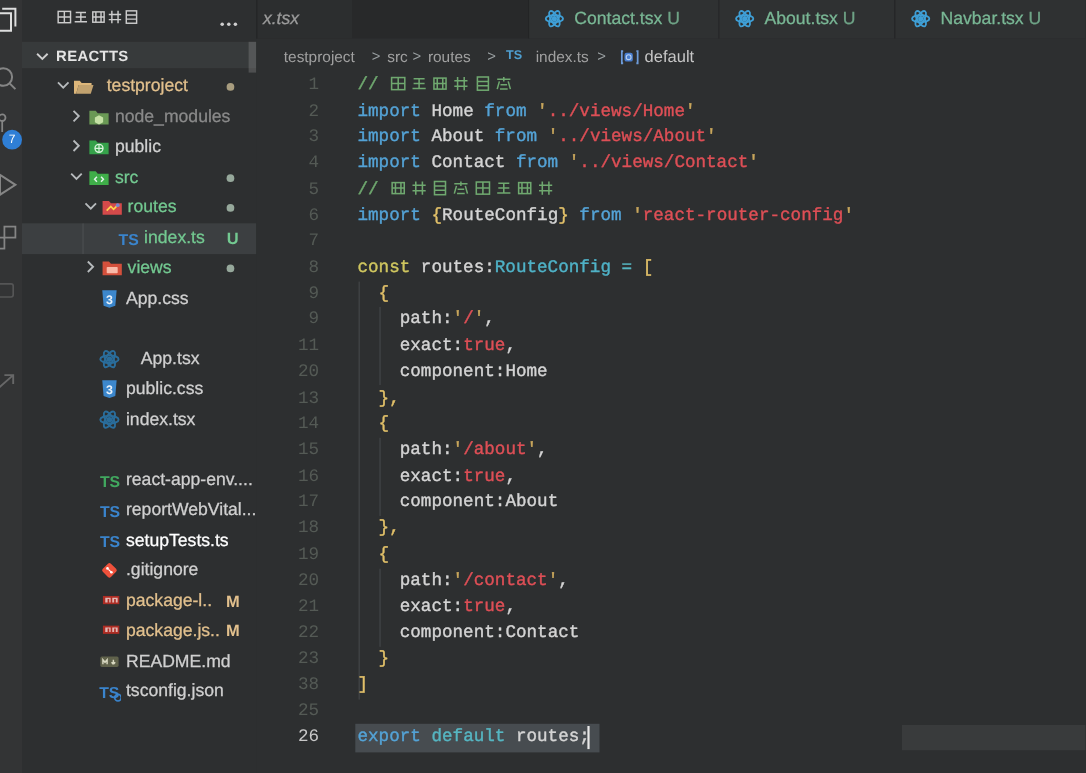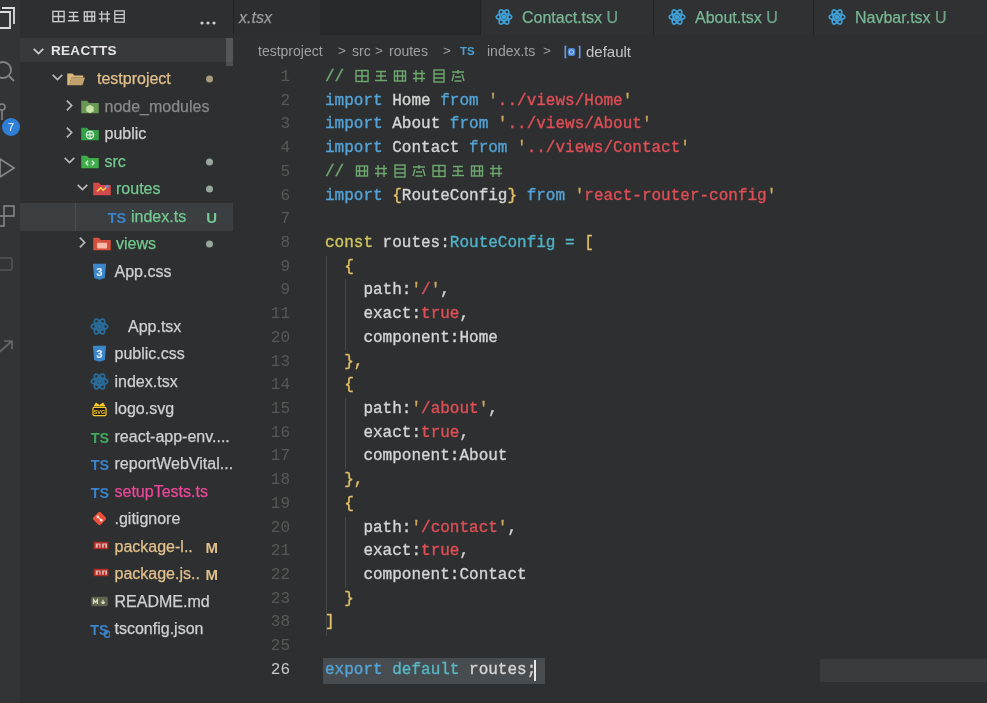--- a/index.html
+++ b/index.html
@@ -185,45 +185,37 @@
 <span class="ic" style="left:70px"><svg class="" width="19" height="19" viewBox="0 0 16 16">
           <g stroke="#2a6d9b" stroke-width="1.5" fill="none">
             <ellipse cx="8" cy="8" rx="7" ry="2.9"></ellipse>
             <ellipse cx="8" cy="8" rx="7" ry="2.9" transform="rotate(60 8 8)"></ellipse>
             <ellipse cx="8" cy="8" rx="7" ry="2.9" transform="rotate(120 8 8)"></ellipse>
           </g>
           <circle cx="8" cy="8" r="2.1" fill="#2a6d9b"></circle>
         </svg></span>
 <span class="lb" style="left:94.5px;color:#d0d0d0">index.tsx</span>
 </div>
-<div class="row" style="left:20px;top:395.5px;">
-<span class="ic" style="left:70px"><svg class="" width="19" height="19" viewBox="0 0 16 16">
-          <path d="M3 6l2-3 3 2 3-2 2 3z" fill="#ffca28"></path>
-          <rect x="2.5" y="7" width="11" height="7" rx="1" fill="#1c1c1c" stroke="#ffca28" stroke-width="1"></rect>
-          <text x="8" y="12.6" font-family="Liberation Sans" font-size="4.6" font-weight="bold" fill="#ffca28" text-anchor="middle">SVG</text>
-        </svg></span>
-<span class="lb" style="left:94.5px;color:#d0d0d0">logo.svg</span>
-</div>
 <div class="row" style="left:20px;top:423.0px;">
 <span class="ic" style="left:70px"><svg class="" width="20" height="20" viewBox="0 0 16 16">
           <text x="8" y="12.5" font-family="Liberation Sans" font-size="11.5" font-weight="bold" fill="#41a85f" text-anchor="middle">TS</text>
         </svg></span>
 <span class="lb" style="left:94.5px;color:#d0d0d0">react-app-env....</span>
 </div>
 <div class="row" style="left:20px;top:450.5px;">
 <span class="ic" style="left:70px"><svg class="" width="20" height="20" viewBox="0 0 16 16">
           <text x="8" y="12.5" font-family="Liberation Sans" font-size="11.5" font-weight="bold" fill="#3a84cc" text-anchor="middle">TS</text>
         </svg></span>
 <span class="lb" style="left:94.5px;color:#d0d0d0">reportWebVital...</span>
 </div>
 <div class="row" style="left:20px;top:478.0px;">
 <span class="ic" style="left:70px"><svg class="" width="20" height="20" viewBox="0 0 16 16">
           <text x="8" y="12.5" font-family="Liberation Sans" font-size="11.5" font-weight="bold" fill="#3a84cc" text-anchor="middle">TS</text>
         </svg></span>
-<span class="lb" style="left:94.5px;color:#ec4899">setupTests.ts</span>
+<span class="lb" style="left:94.5px;color:#ffffff">setupTests.ts</span>
 </div>
 <div class="row" style="left:20px;top:505.5px;">
 <span class="ic" style="left:70px"><svg class="" width="19" height="19" viewBox="0 0 16 16">
           <rect x="3.6" y="3.6" width="8.8" height="8.8" rx="1.6" transform="rotate(45 8 8)" fill="#ee513b"></rect>
           <circle cx="6.5" cy="6.5" r="1" fill="#fff"></circle>
           <circle cx="9.5" cy="9.5" r="1" fill="#fff"></circle>
           <path d="M7.2 7.2l2 2" stroke="#fff" stroke-width="0.9"></path>
         </svg></span>
 <span class="lb" style="left:94.5px;color:#d0d0d0">.gitignore</span>
 </div>

